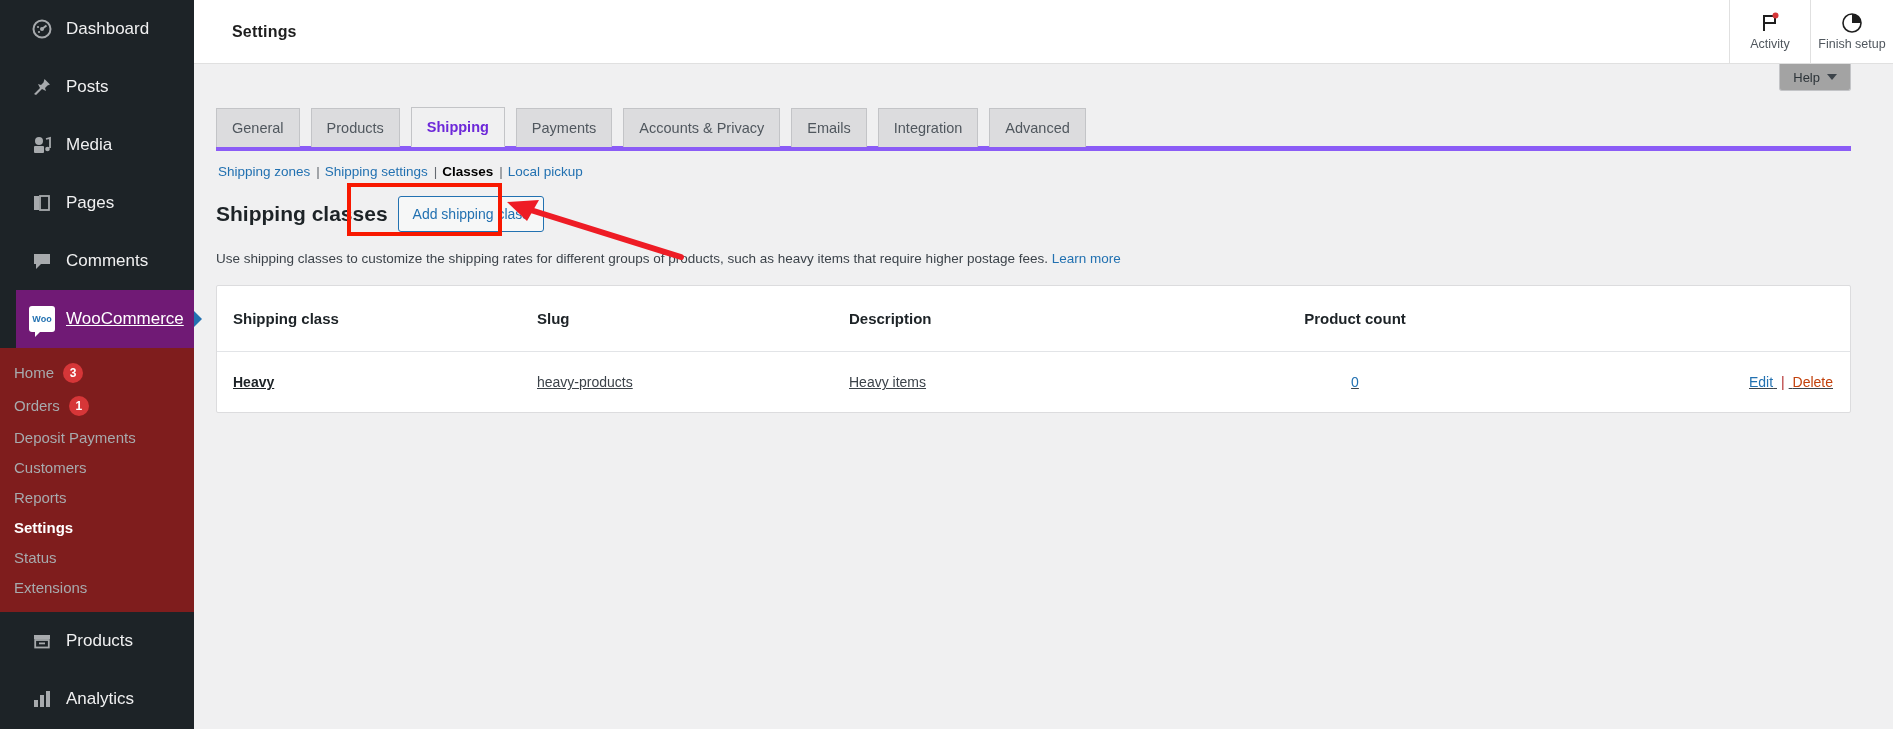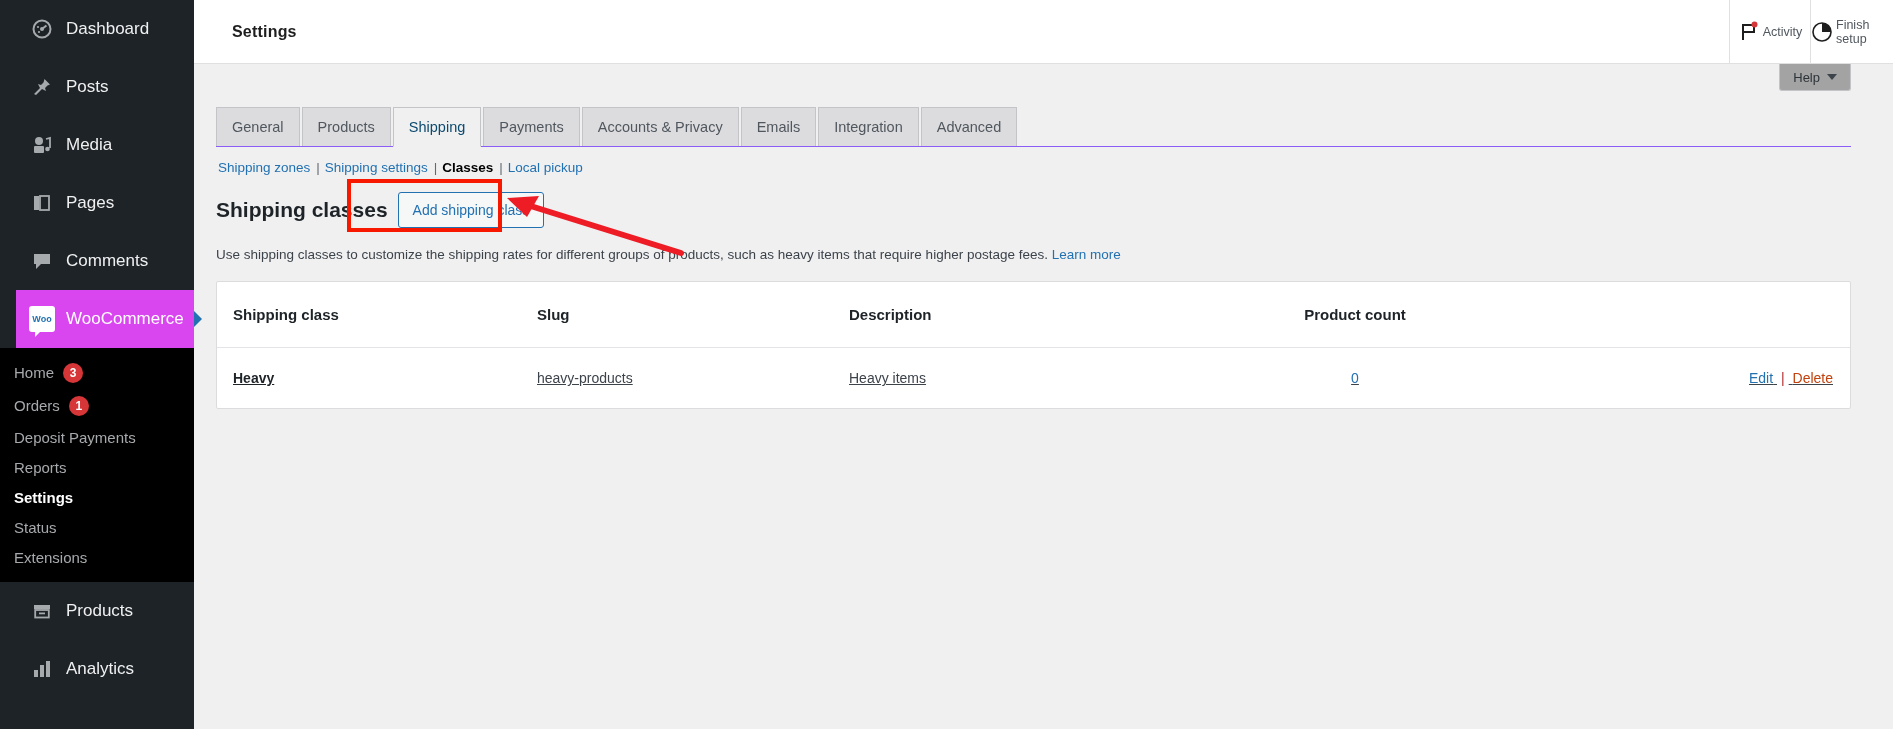--- a/index.html
+++ b/index.html
@@ -28,42 +28,42 @@
     position: relative;
     cursor: pointer;
     margin-left: 16px;
   }
   .menu-item .m-ico {
     width: 30px; min-width: 30px; height: 24px;
     display: flex; align-items: center; justify-content: center;
     color: #a7aaad;
     margin-right: 9px;
   }
-  .menu-item.active { background: #d946ef; color: #fff; }
+  .menu-item.active { background: #701a75; color: #fff; text-decoration: underline; }
   .menu-item.active .m-ico { color: #fff; }
   .menu-item.active::after {
     content: ""; position: absolute; right: -8px; top: 50%;
     margin-top: -8px;
     border-top: 8px solid transparent;
     border-bottom: 8px solid transparent;
     border-left: 8px solid #2271b1;
   }
   .woo-badge {
     width: 26px; height: 26px; border-radius: 3px;
     background: #fff; color: #2271b1;
     font-size: 9px; font-weight: bold;
     display: flex; align-items: center; justify-content: center;
     position: relative;
   }
   .woo-badge::after {
     content: ""; position: absolute; bottom: -5px; left: 6px;
     border-left: 5px solid #fff;
     border-bottom: 5px solid transparent;
   }
-  #submenu { background: #000000; padding: 8px 0 10px 0; }
+  #submenu { background: #7f1d1d; padding: 8px 0 10px 0; }
   .sub-item {
     display: flex; align-items: center;
     padding: 6.5px 0 6.5px 14px;
     font-size: 15px;
     color: #a7aaad;
     cursor: pointer;
   }
   .sub-item.current { color: #fff; font-weight: bold; }
   .count-bubble {
     display: inline-flex; align-items: center; justify-content: center;
@@ -80,21 +80,21 @@
   #wc-header {
     height: 64px; background: #fff;
     border-bottom: 1px solid #e0e0e0;
     display: flex; align-items: center;
     padding: 0 0 0 38px;
   }
   #wc-title { font-size: 16px; color: #1e1e1e; font-weight: 600; letter-spacing: .2px; }
   #header-right { margin-left: auto; display: flex; height: 100%; }
   .hdr-btn {
     width: 82px; height: 100%;
-    display: flex; flex-direction: row;
+    display: flex; flex-direction: column;
     align-items: center; justify-content: center;
     gap: 3px;
     font-size: 12.5px; color: #50575e;
     cursor: pointer;
   }
   .hdr-btn.sep { border-left: 1px solid #e0e0e0; border-right: 1px solid #e0e0e0; }
   .hdr-ico { height: 22px; display: flex; align-items: flex-end; }
 
   #help-bar { height: 36px; display: flex; justify-content: flex-end; padding-right: 42px; }
   #help-btn {
@@ -103,33 +103,33 @@
     height: 27px; padding: 0 13px;
     display: flex; align-items: center; gap: 7px;
     font-size: 13px; color: #2c3338;
     cursor: pointer;
   }
   .caret { width: 0; height: 0; border-left: 5px solid transparent; border-right: 5px solid transparent; border-top: 6px solid #3c434a; }
 
   #content { padding: 6px 42px 0 22px; }
 
   
-  #tabs { display: flex; align-items: flex-start; gap: 2px; border-bottom: 1px solid #8b5cf6; padding-left: 0; }
+  #tabs { display: flex; align-items: center; gap: 11px; border-bottom: 5px solid #8b5cf6; padding-left: 0; }
   .tab {
     padding: 9px 15px 9px;
     font-size: 14.5px;
     background: #dcdcde;
     border: 1px solid #c3c4c7;
     border-bottom: none;
     color: #50575e;
     line-height: 20px;
     cursor: pointer;
     position: relative; top: 1px;
   }
-  .tab.active { background: #f0f0f1; color: #0c4a6e; font-weight: normal; border-bottom: 1px solid #f0f0f1; }
+  .tab.active { background: #f0f0f1; color: #6d28d9; font-weight: bold; border-bottom: 1px solid #f0f0f1; }
 
   
   #subnav { display: flex; align-items: center; font-size: 13.5px; padding: 13px 0 0 2px; color: #2271b1; }
   #subnav a { color: #2271b1; text-decoration: none; cursor: pointer; }
   #subnav .cur { color: #000; font-weight: bold; }
   #subnav .bar { color: #646970; padding: 0 5px 0 6px; }
 
   
   #heading-row { display: flex; align-items: center; margin-top: 17px; position: relative; }
   #page-h { font-size: 21px; font-weight: bold; color: #1d2327; }
@@ -256,20 +256,23 @@
       <div class="sub-item">
         <span>Home</span>
         <span class="count-bubble">3</span>
       </div>
       <div class="sub-item">
         <span>Orders</span>
         <span class="count-bubble">1</span>
       </div>
       <div class="sub-item">
         <span>Deposit Payments</span>
+      </div>
+      <div class="sub-item">
+        <span>Customers</span>
       </div>
       <div class="sub-item">
         <span>Reports</span>
       </div>
       <div class="sub-item current">
         <span>Settings</span>
       </div>
       <div class="sub-item">
         <span>Status</span>
       </div>

